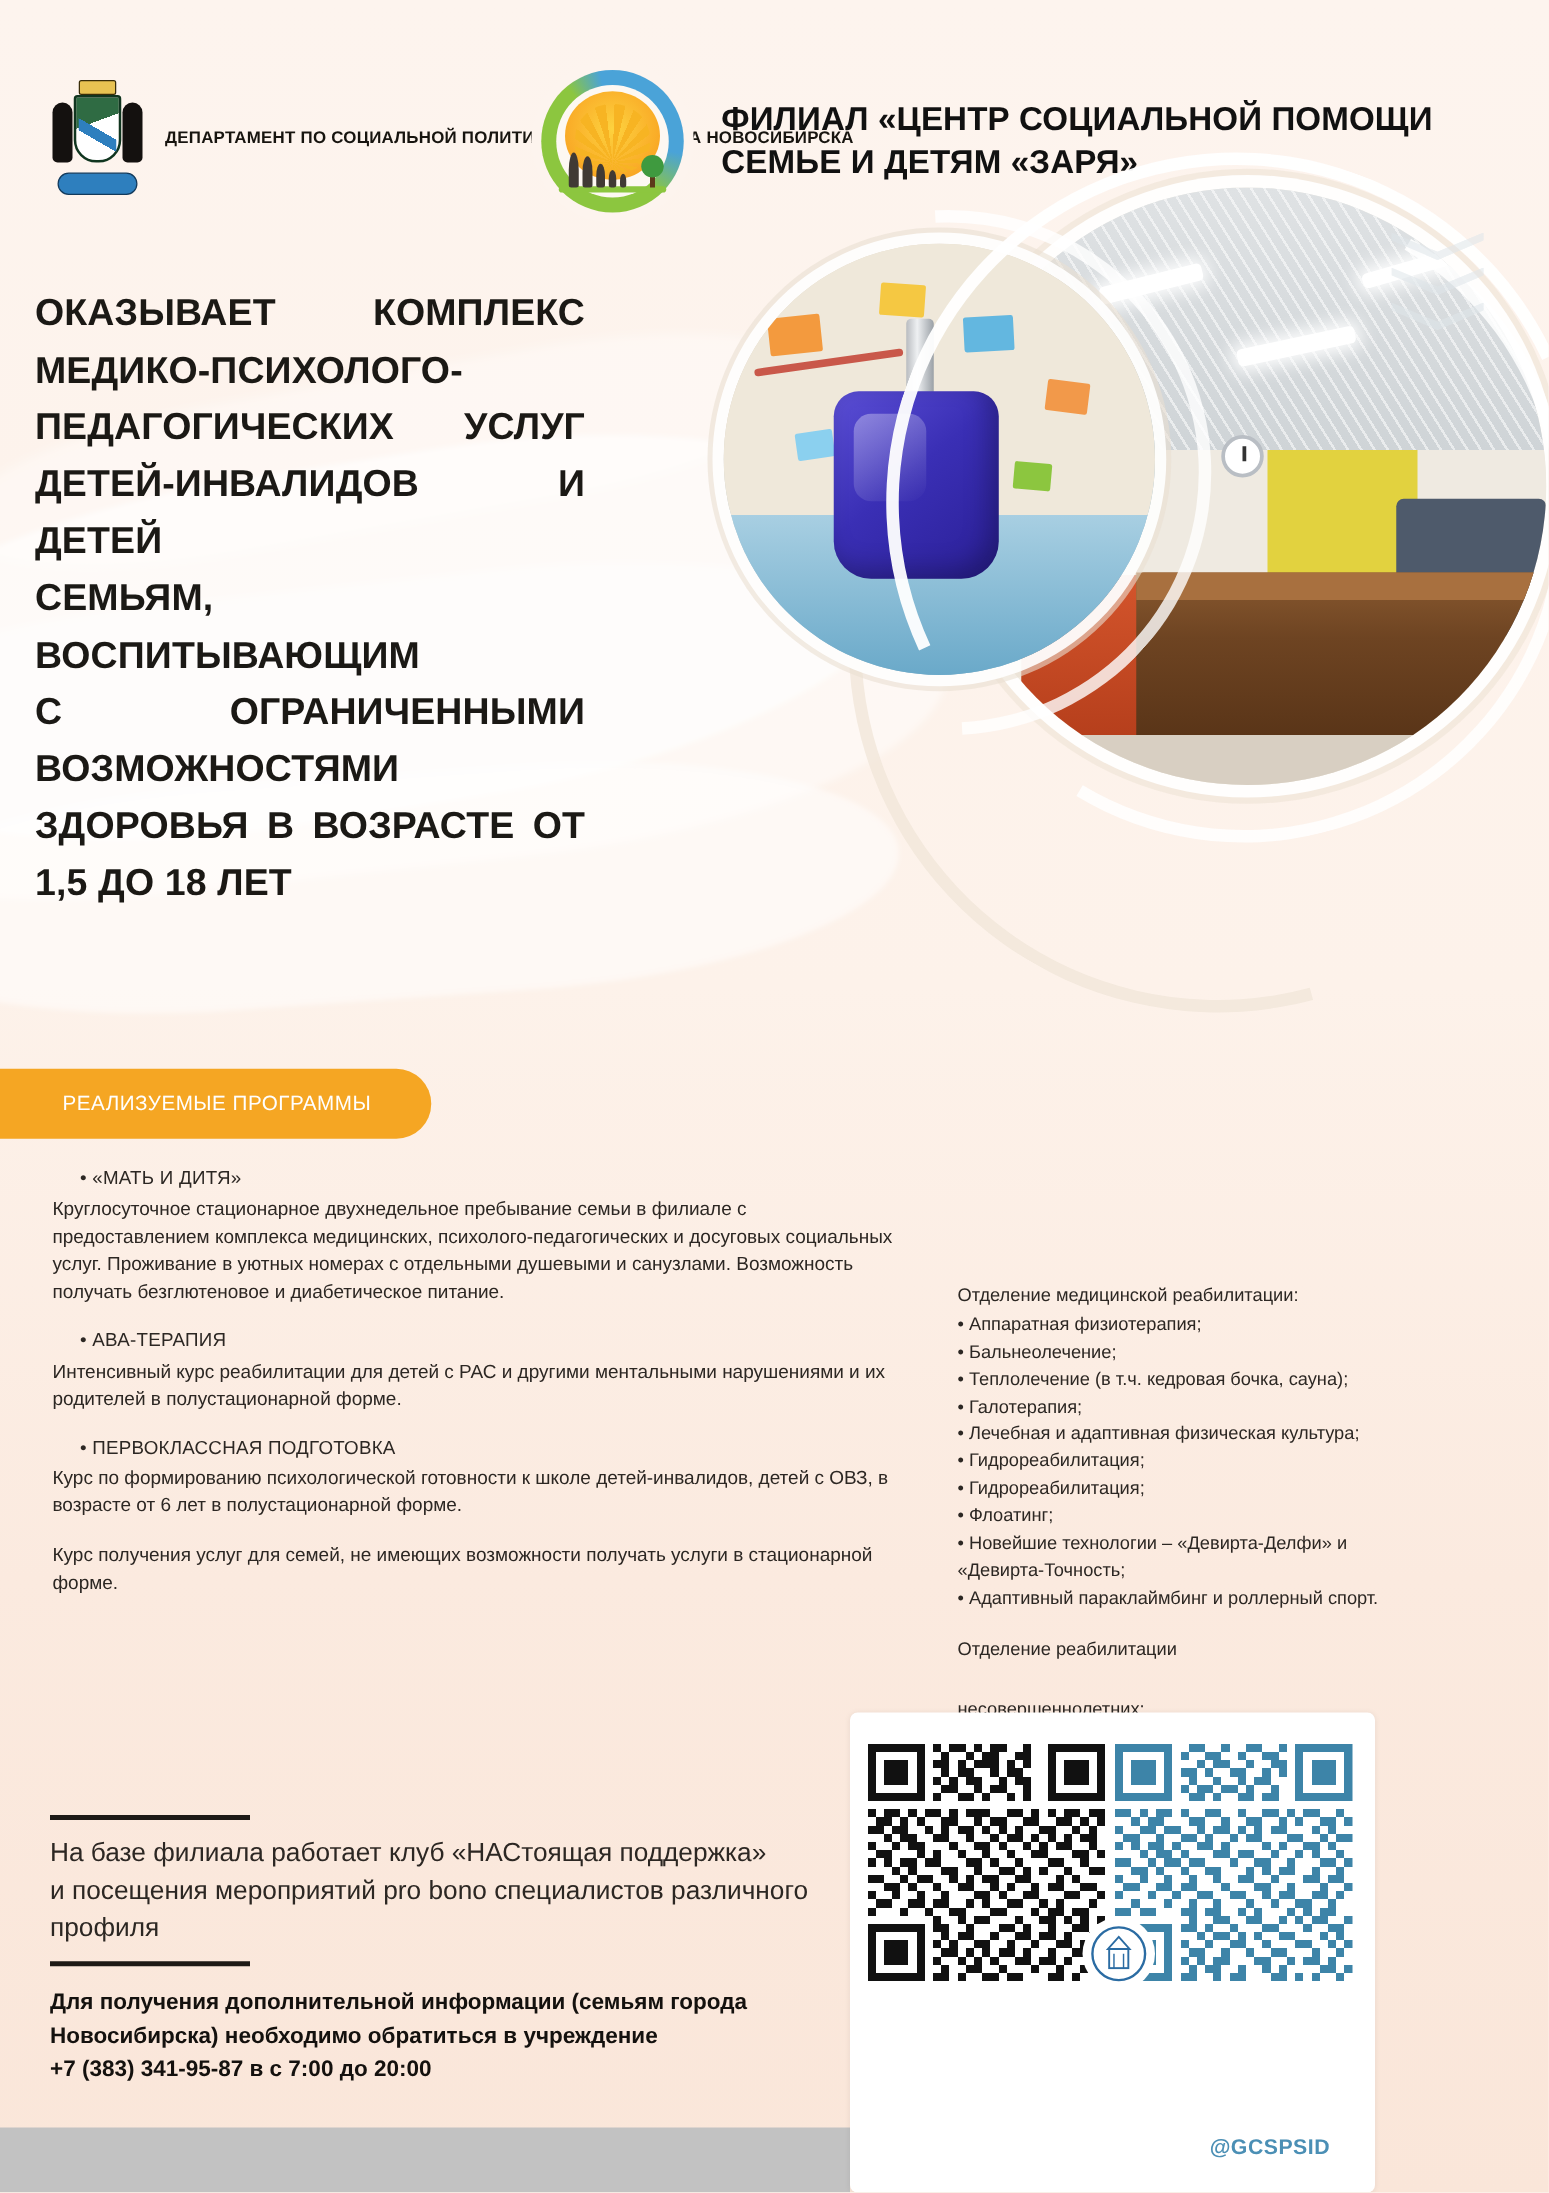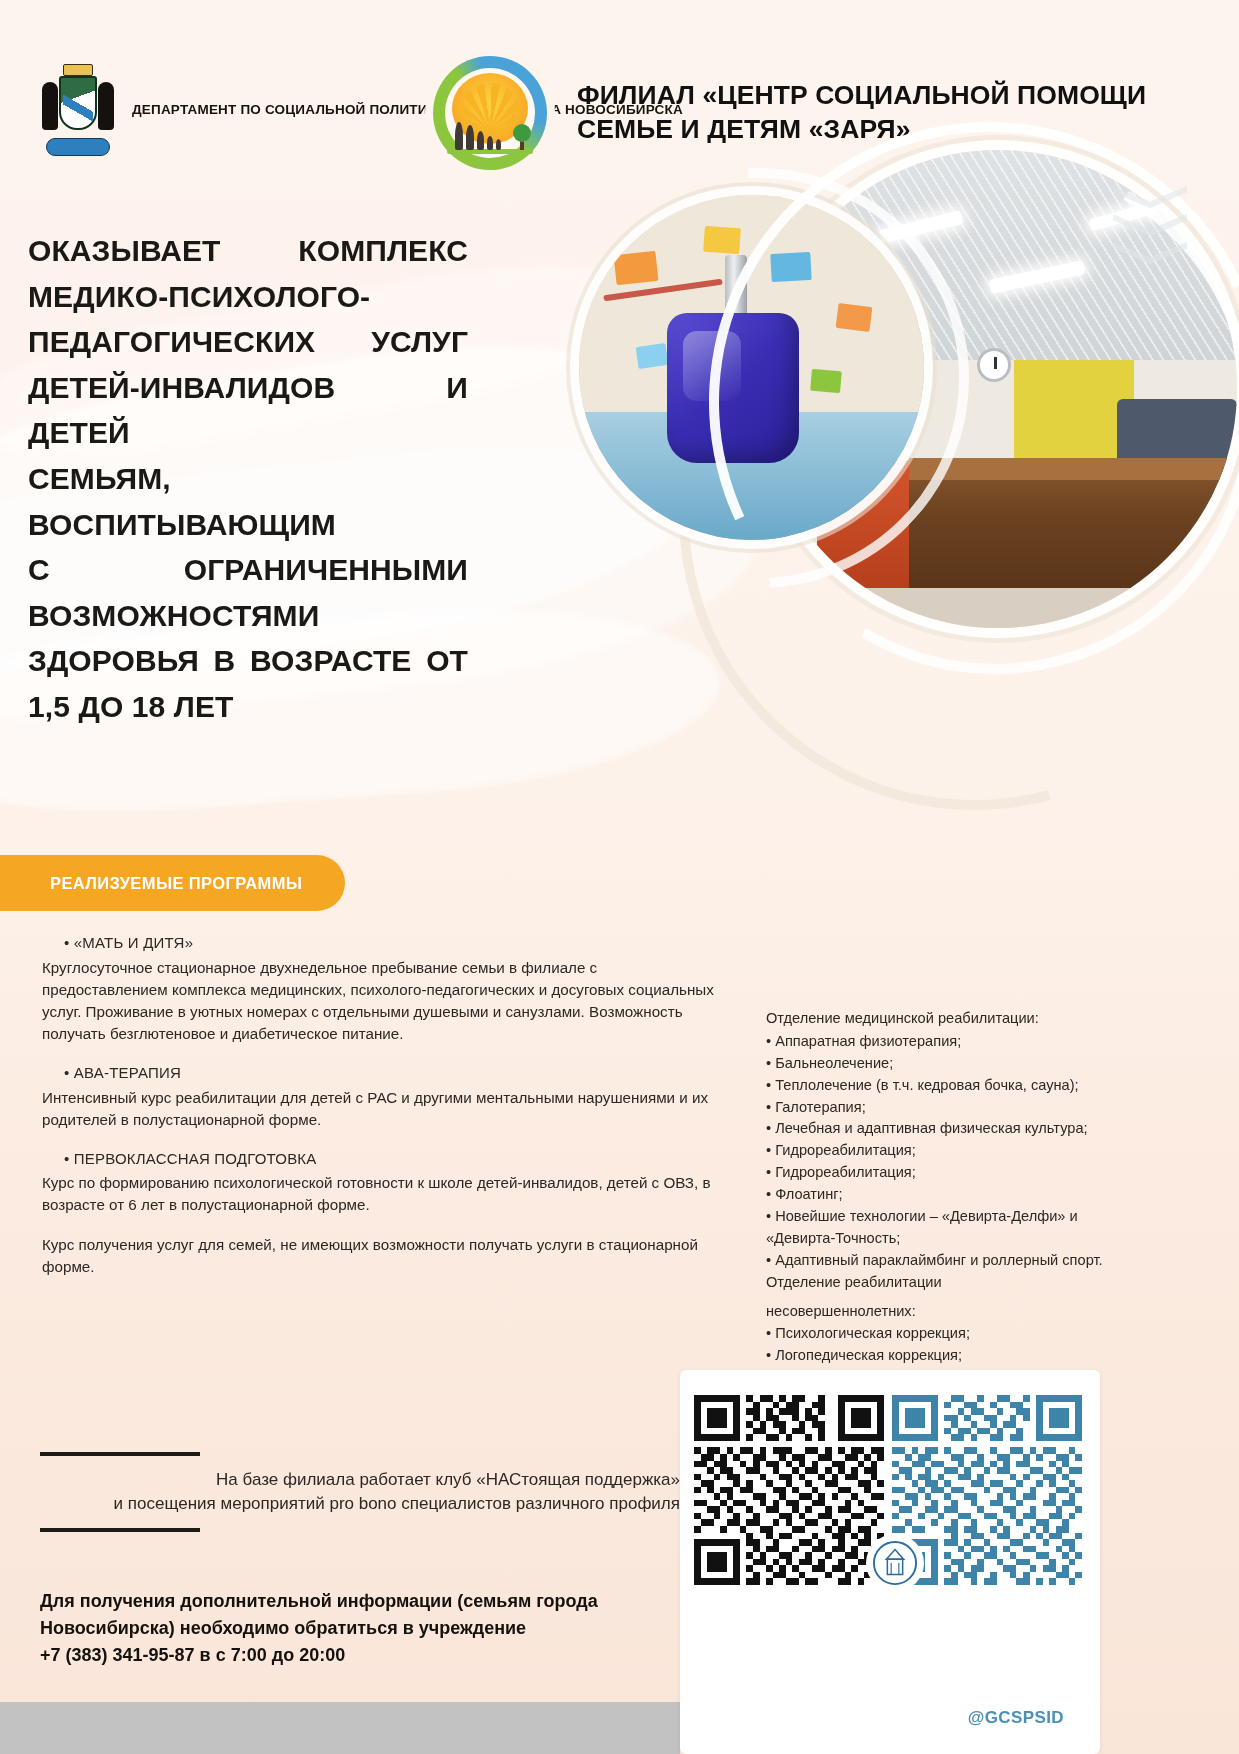--- a/index.html
+++ b/index.html
@@ -201,48 +201,48 @@
         background:linear-gradient(135deg,transparent 48%, #dfe6ea 48%);
         clip-path:polygon(0 0,50% 70%,100% 0,100% 28%,50% 100%,0 28%);
         background-color:#dfe6ea;}
 
   
   .badge {
     position:absolute; left:0; top:855px; width:345px; height:56px;
     background:#f5a623; border-radius:0 34px 34px 0;
     display:flex; align-items:center; padding-left:50px; z-index:6;
   }
-  .badge span { color:#fff; font-size:16.5px; font-weight:700; letter-spacing:.4px; }
+  .badge span { color:#fff; font-size:16.5px; font-weight:400; letter-spacing:.4px; }
 
   
   .programs {
     position:absolute; left:42px; top:932px; width:675px; z-index:6;
     font-size:15.2px; line-height:1.45; color:#2c2723;
   }
   .prog { margin-bottom:17px; }
   .prog-title { font-size:15px; letter-spacing:.2px; margin-left:22px; margin-bottom:3px; color:#2c2723;}
   .prog-title:before { content:"• "; }
   .prog-body { color:#2c2723; }
 
   
   .services {
     position:absolute; left:766px; top:1008px; width:345px; z-index:6;
     font-size:14.6px; line-height:1.5; color:#2c2723;
   }
-  .services .sec-head { margin-bottom:1px; }
+  .services .sec-head { margin-bottom:1px;margin-top:19px; }
   .services ul { list-style:none; }
   .services li:before { content:"• "; }
   .services li { margin:0; }
   .services .gap { height:6px; }
 
   
   .club { position:absolute; left:40px; top:1452px; width:640px; z-index:6; }
   .rule { width:160px; height:4px; background:#1e1a16; margin:0 0 12px 0; }
   .rule.bottom { margin:12px 0 0 0; }
-  .club p { font-size:17px; line-height:1.42; color:#2c2723;text-align:right; }
+  .club p { font-size:21px; line-height:1.42; color:#2c2723; }
 
   .contact { position:absolute; left:40px; top:1588px; width:650px; z-index:6;
              font-size:18px; font-weight:700; line-height:1.5; color:#14110e; }
 
   
   .qr-panel {
     position:absolute; left:680px; top:1370px; width:420px; height:384px;
     background:#fff; border-radius:6px; z-index:7;
     box-shadow:0 1px 5px rgba(0,0,0,.08);
     display:flex; padding:25px 14px 10px 14px; gap:8px;

